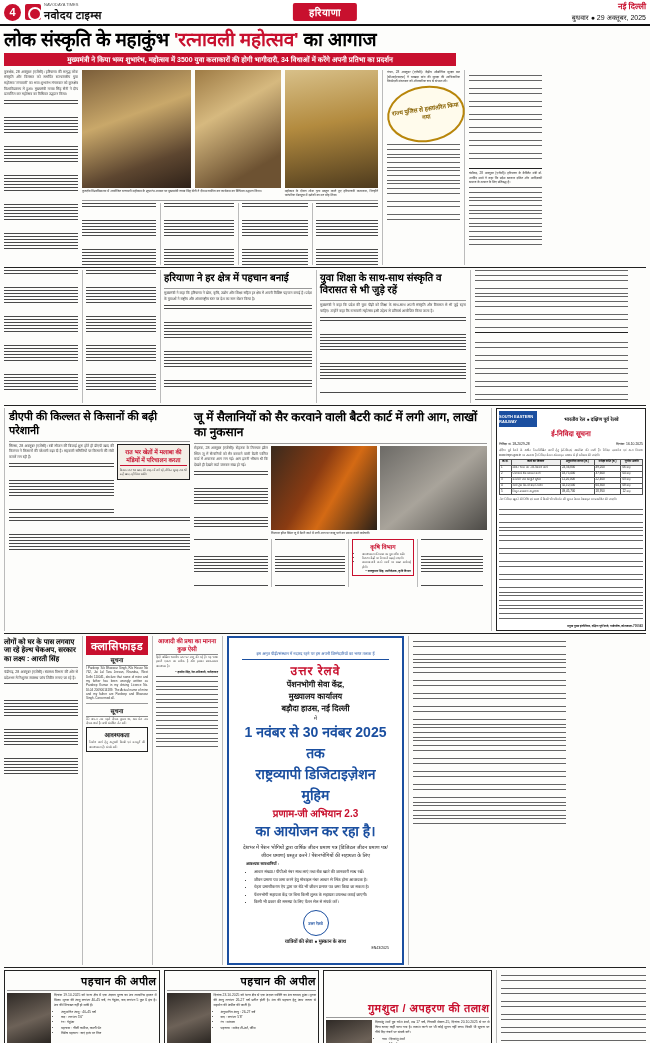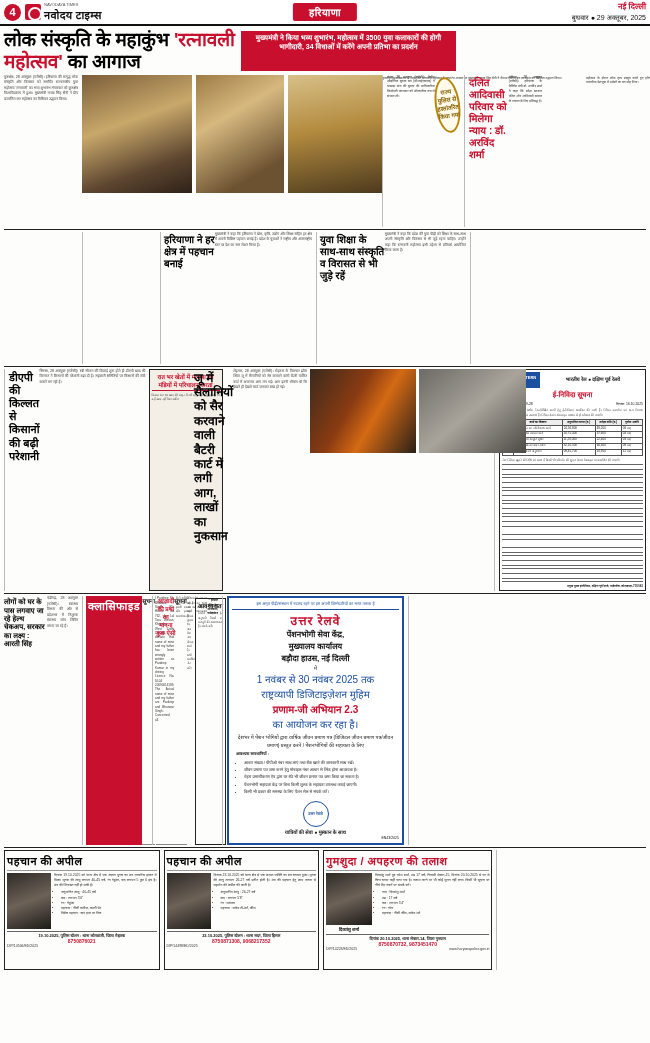--- a/index.html
+++ b/index.html
@@ -44,21 +44,21 @@
   .mast-right .dt { color:#111; }
 
   
   .body-grid {
     position:relative; padding:3px 4px 0 4px;
   }
   .hr { border-top:1px solid #222; margin:2px 0; }
   .hr-thin { border-top:1px solid #999; margin:2px 0; }
 
   .row { display:flex; gap:4px; }
-  .col { display:flex; flex-direction:row; }
+  .col { display:flex; flex-direction:column; }
 
   
   .headline-main {
     font-size:19px; font-weight:bold; line-height:1.15; color:#000;
     letter-spacing:-.2px;
   }
   .headline-main .hl-red { color:#c8102e; }
   .headline-right {
     font-size:14px; font-weight:bold; line-height:1.2; color:#000;
   }
@@ -101,25 +101,25 @@
 
   
   .classified-head {
     background:#c8102e; color:#fff; font-weight:bold; font-size:11px;
     text-align:center; padding:2px; letter-spacing:.5px;
   }
   .mini-head { font-size:6px; font-weight:bold; text-align:center; border-bottom:1px solid #888; padding:1px 0; }
   .mini-txt { font-size:3px; line-height:1.45; color:#333; text-align:justify; }
 
   
-  .ad-rail { border:2px double #1b4fa0; padding:3px; text-align:center; background:#fff; }
+  .ad-rail { border:2px double #1b4fa0; padding:13px; text-align:center; background:#fff; }
   .ad-rail .ad-top { font-size:4px; color:#1b4fa0; line-height:1.4; border-bottom:1px solid #1b4fa0; padding-bottom:2px; margin-bottom:2px;}
   .ad-rail .ad-org { font-size:12px; font-weight:bold; color:#c8102e; letter-spacing:1px; }
   .ad-rail .ad-l1 { font-size:8px; font-weight:bold; color:#111; line-height:1.5; }
-  .ad-rail .ad-l2 { font-size:10px; font-weight:normal; color:#1b4fa0; line-height:1.5; }
+  .ad-rail .ad-l2 { font-size:14px; font-weight:bold; color:#1b4fa0; line-height:1.5; }
   .ad-rail .ad-l3 { font-size:10px; font-weight:bold; color:#c8102e; line-height:1.5; }
   .ad-rail .ad-sub { font-size:5px; color:#222; line-height:1.5; }
   .ad-points { text-align:left; font-size:4px; line-height:1.6; color:#111; padding:2px 4px; }
   .ad-points li { margin-bottom:1px; }
   .rail-logo {
     width:26px; height:26px; border:1px solid #1b4fa0; border-radius:50%;
     margin:2px auto; display:flex; align-items:center; justify-content:center;
     font-size:4px; color:#1b4fa0; font-weight:bold; text-align:center;
   }
 
@@ -129,22 +129,22 @@
   .tender-logo {
     width:38px; height:16px; background:#1b4fa0; color:#fff; font-size:4px;
     display:flex; align-items:center; justify-content:center; font-weight:bold;
   }
   table.t { width:100%; border-collapse:collapse; font-size:3px; }
   table.t td, table.t th { border:1px solid #555; padding:0.5px 1px; line-height:1.3; color:#222; }
   table.t th { background:#eee; font-weight:bold; }
 
   
   .appeal { border:1px solid #222; padding:2px; }
-  .appeal-head { font-size:11px; font-weight:bold; text-align:left; color:#000; letter-spacing:.5px; }
-  .appeal-head.red { color:#c8102e; }
+  .appeal-head { font-size:11px; font-weight:bold; text-align:right; color:#000; letter-spacing:.5px; }
+  .appeal-head.red { color:#c8102e;margin-top:27px; }
   .appeal-sub { font-size:3.4px; line-height:1.5; text-align:justify; color:#333; }
   .appeal-foot { font-size:4px; font-weight:bold; text-align:center; color:#111; border-top:1px solid #666; padding-top:1px; }
   .phone { font-size:5px; font-weight:bold; color:#c8102e; text-align:center; }
   .docid { font-size:3.5px; color:#333; }
 
   .fill-lines {
     background: repeating-linear-gradient(
       to bottom,
       #4a4a4a 0px, #4a4a4a 0.6px,
       rgba(0,0,0,0) 0.6px, rgba(0,0,0,0) 2.9px
@@ -228,21 +228,20 @@
       </div>
 
       <div class="col vline" style="width:78px; padding-left:4px;">
         <div class="txt txt-s">नंगल, 28 अक्तूबर (एजेंसी)। केंद्रीय औद्योगिक सुरक्षा बल (सीआईएसएफ) ने भाखड़ा बांध की सुरक्षा की आधिकारिक जिम्मेदारी मंगलवार को औपचारिक रूप से संभाल ली।</div>
         <div class="seal">राज्य पुलिस से हस्तांतरित किया गया</div>
         <div class="fill-lines light" style="height:78px;"></div>
       </div>
       <div class="col vline" style="width:78px; padding-left:4px;">
         <div class="fill-lines light" style="height:96px;"></div>
         <div class="hr"></div>
-        <div class="sec-head sec-head-red">दलित आदिवासी परिवार को मिलेगा न्याय : डॉ. अरविंद शर्मा</div>
         <div class="txt txt-s">चंडीगढ़, 28 अक्तूबर (एजेंसी)। हरियाणा के कैबिनेट मंत्री डॉ. अरविंद शर्मा ने कहा कि प्रदेश सरकार दलित और आदिवासी समाज के उत्थान के लिए प्रतिबद्ध है।</div>
         <div class="fill-lines light" style="height:58px;margin-top:2px;"></div>
       </div>
     </div>
 
     <div class="hr"></div>
 
     <div class="row">
       <div class="col" style="width:74px;">
         <div class="fill-lines" style="height:132px;"></div>

